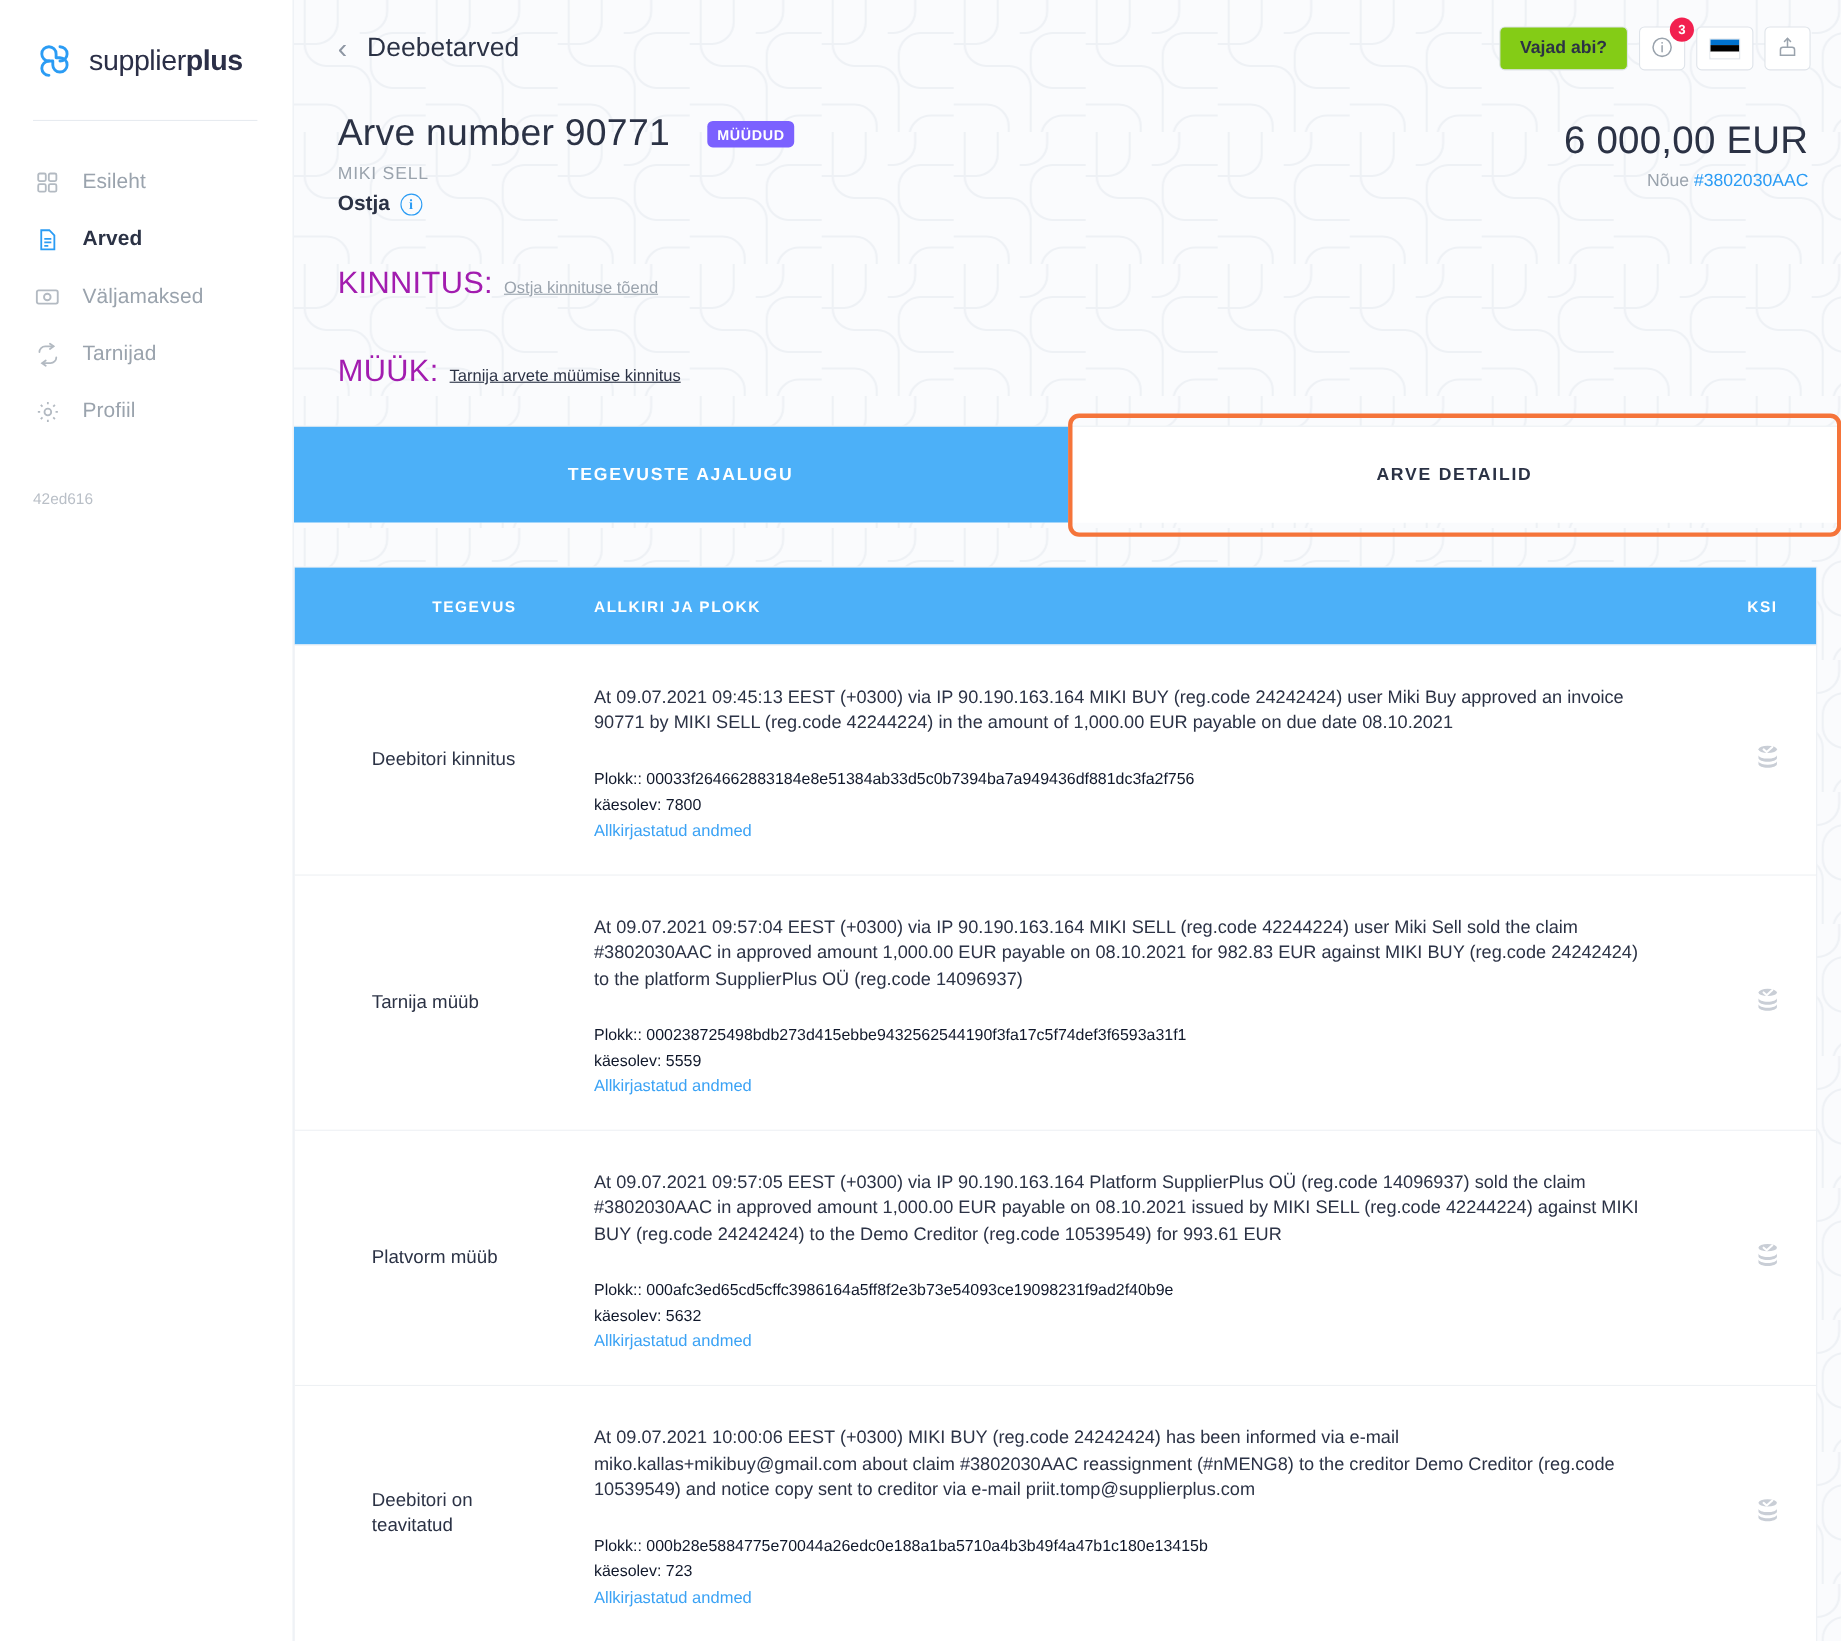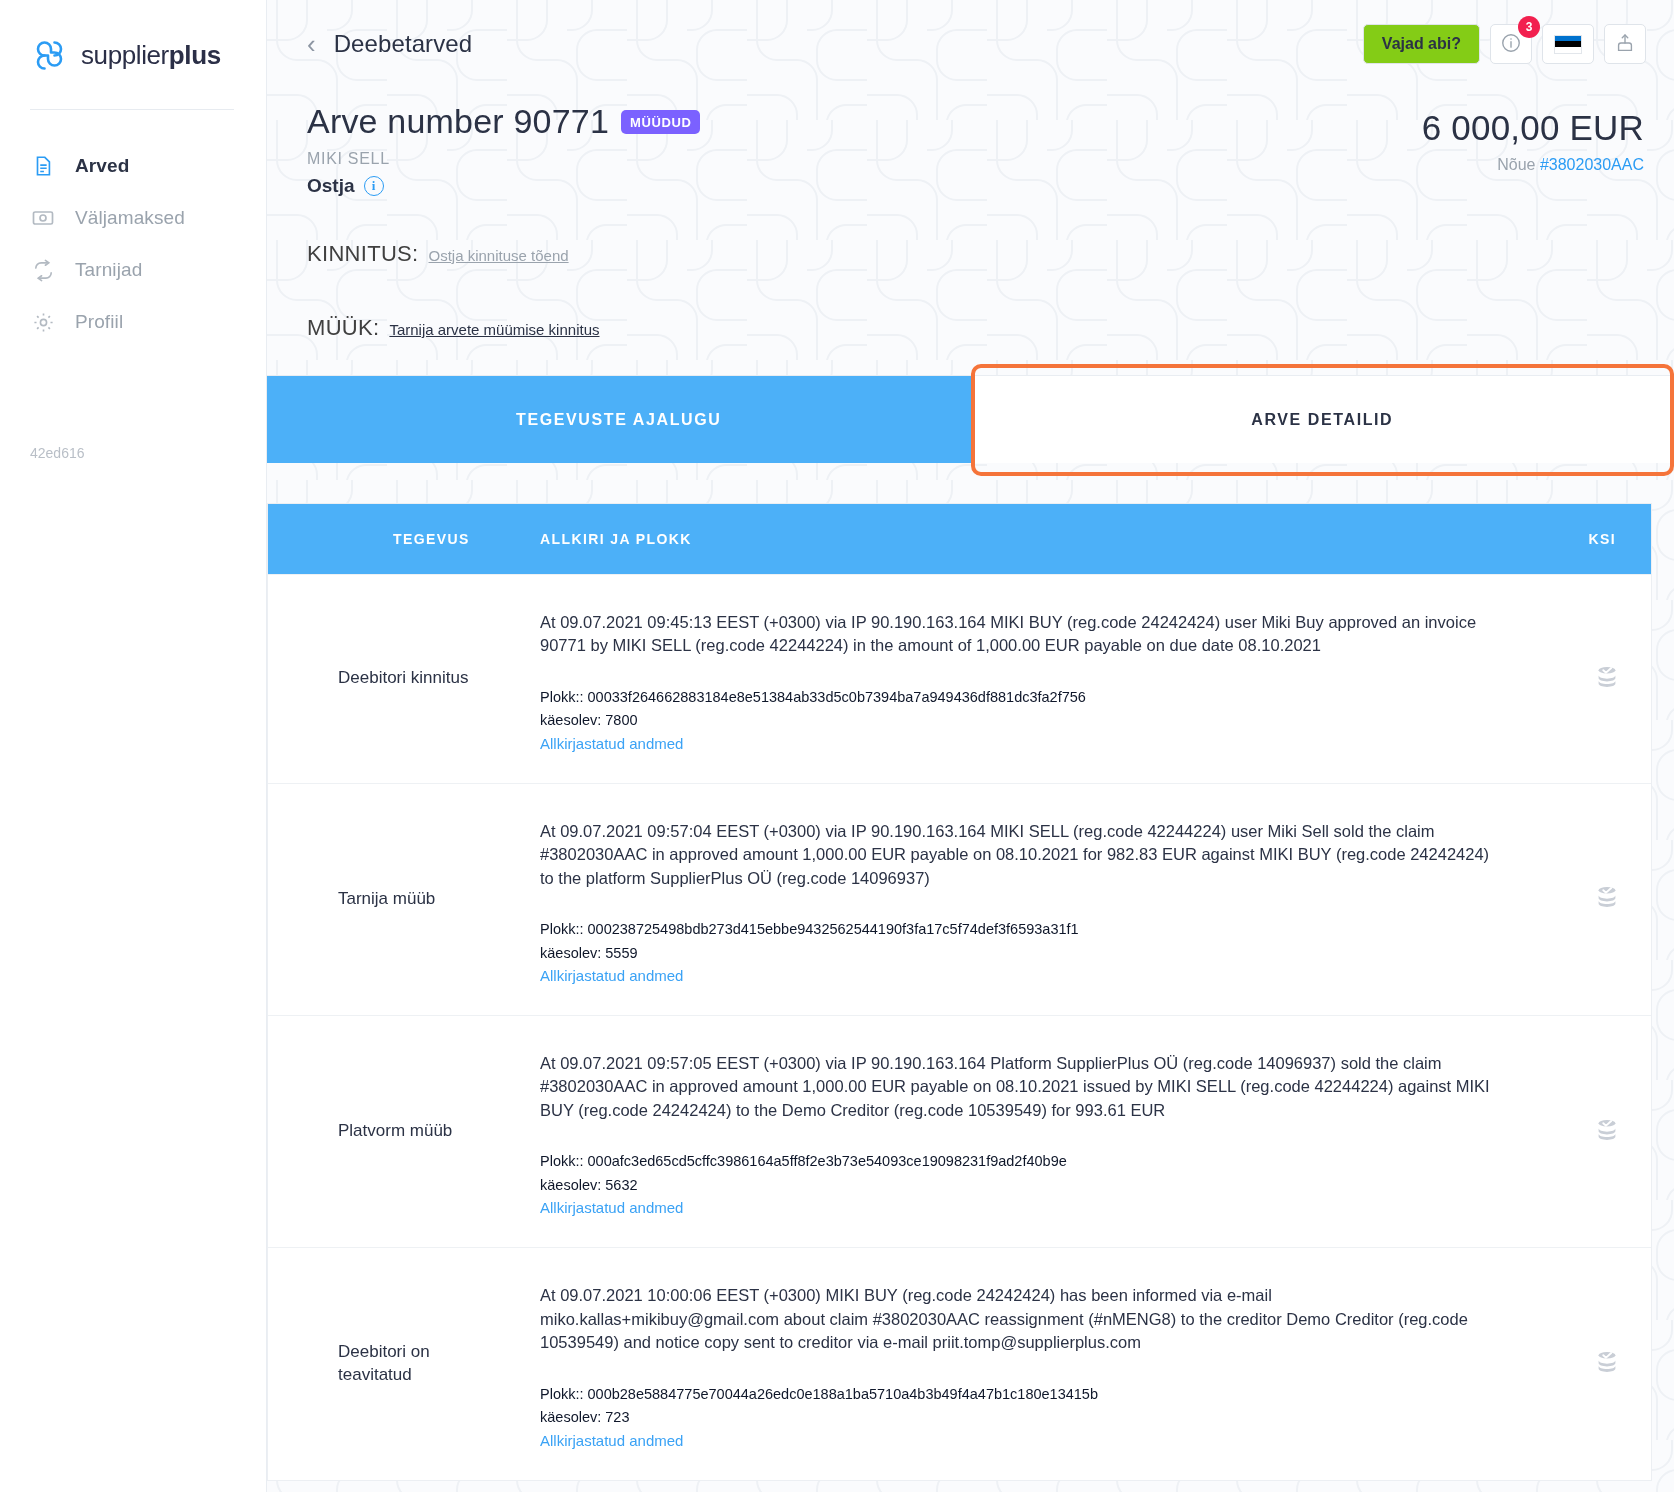--- a/index.html
+++ b/index.html
@@ -176,21 +176,21 @@
   .inv-head {
     position: relative;
     z-index: 3;
     padding: 14px 30px 0 40px;
     display: flex;
   }
   .inv-left { flex: 1 1 auto; min-width: 0; }
   .inv-title-row {
     display: flex;
     align-items: center;
-    gap: 12px;
+    gap: 34px;
     text-align: right;
   }
   .inv-title {
     font-size: 34px;
     color: #2b3245;
     font-weight: 400;
     letter-spacing: 0.2px;
   }
   .pill {
     background: #7b61ff;
@@ -230,22 +230,22 @@
     cursor: pointer;
   }
   .meta-line {
     display: flex;
     align-items: baseline;
     gap: 10px;
   }
   .meta-line.m1 { margin-top: 44px; }
   .meta-line.m2 { margin-top: 48px; }
   .meta-key {
-    font-size: 22px;
-    color: #404040;
+    font-size: 28px;
+    color: #a21caf;
     letter-spacing: 0.3px;
   }
   .meta-link {
     font-size: 15px;
     color: #9aa3ad;
     text-decoration: underline;
     cursor: pointer;
   }
   .meta-link.dark {
     color: #2b3245;
@@ -393,20 +393,31 @@
           <path d="M24.5 7.5C28.1 7.5 31 10.4 31 14s-2.9 6.5-6.5 6.5" stroke="#2b9cf4" stroke-width="2.6" stroke-linecap="round"></path>
           <path d="M14.5 20.5C10.9 20.5 8 23.4 8 27s2.9 6.5 6.5 6.5" stroke="#2b9cf4" stroke-width="2.6" stroke-linecap="round"></path>
         </svg>
       </span>
       <span class="logo-text"><span class="light">supplier</span><span class="bold">plus</span></span>
     </div>
 
     <div class="side-divider"></div>
 
     <nav class="nav">
+      <div class="nav-item">
+        <span class="nicon">
+          <svg width="22" height="22" viewBox="0 0 24 24" fill="none" stroke="#b3bac2" stroke-width="1.8">
+            <rect x="3" y="3" width="7.5" height="7.5" rx="1.5"></rect>
+              <rect x="13.5" y="3" width="7.5" height="7.5" rx="1.5"></rect>
+            <rect x="3" y="13.5" width="7.5" height="7.5" rx="1.5"></rect>
+              <rect x="13.5" y="13.5" width="7.5" height="7.5" rx="1.5"></rect>
+          </svg>
+        </span>
+        <span>Esileht</span>
+      </div>
       <div class="nav-item active">
         <span class="nicon">
           <svg width="22" height="22" viewBox="0 0 24 24" fill="none" stroke="#2b9cf4" stroke-width="1.8">
             <path d="M6 2.5h8l5 5v14H6z"></path>
               <path d="M9 11h7M9 14.5h7M9 18h4"></path>
           </svg>
         </span>
         <span>Arved</span>
       </div>
       <div class="nav-item">

